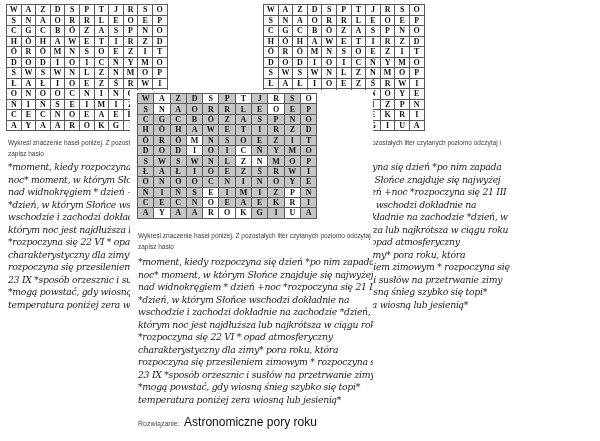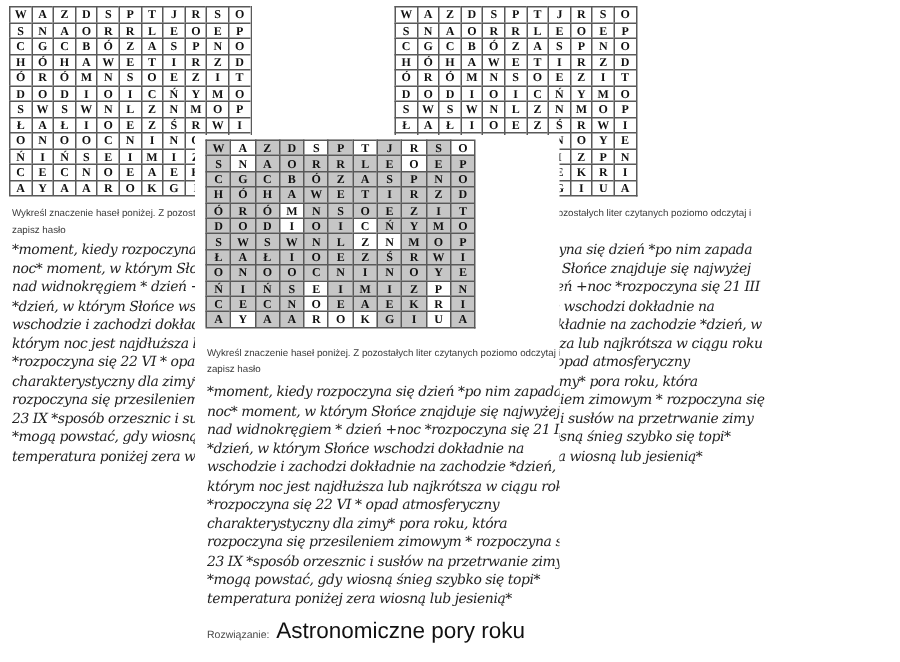--- a/index.html
+++ b/index.html
@@ -47,21 +47,21 @@
   .clue-line {
     font-family:"DejaVu Serif",serif; font-style:italic;
     font-size:9.3px; line-height:12.5px; letter-spacing:-0.3px;
     color:#222; white-space:nowrap;
   }
 
   .solution { position:absolute; white-space:nowrap; }
   .ws-a .solution, .ws-c .solution { left:4px; top:313px; }
   .ws-b .solution { left:8px; top:322px; }
   .sol-label { font-size:7px; color:#4a4a4a; }
-  .sol-text  { font-size:15px; color:#111; }
+  .sol-text  { font-size:12px; color:#111; }
 </style>
 </head>
 <body>
 
 <div class="canvas">
 
   <section class="worksheet ws-a">
     <div class="wordsearch">
         <div class="cell">W</div>
         <div class="cell">A</div>

